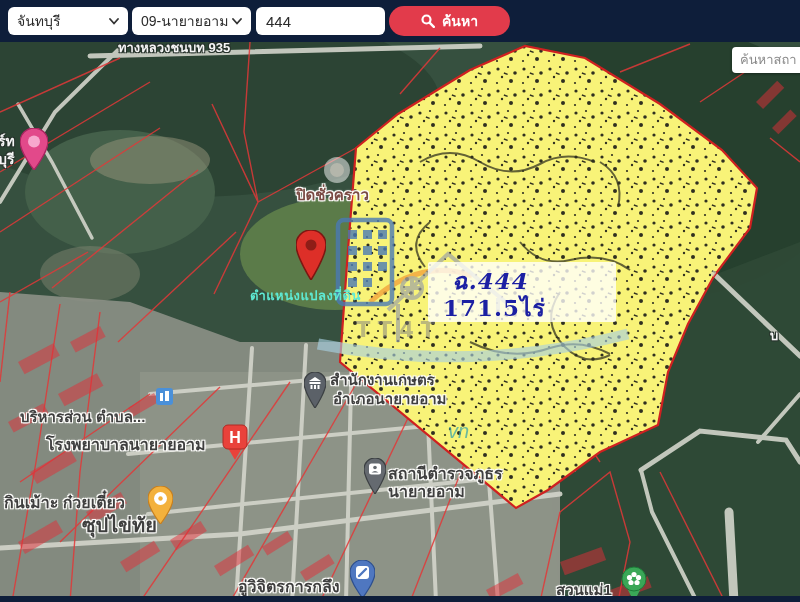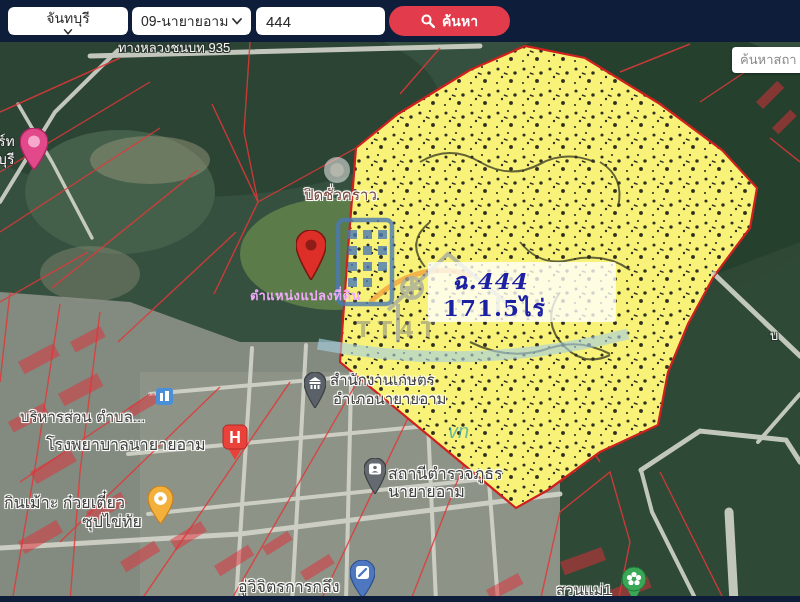--- a/index.html
+++ b/index.html
@@ -4,35 +4,35 @@
 <style>
   * { margin:0; padding:0; box-sizing:border-box; }
   html,body { width:800px; height:602px; overflow:hidden; font-family:"Liberation Sans",sans-serif; background:#0e1e3a; }
   #app { position:relative; width:800px; height:602px; }
 
   
   #topbar { position:absolute; top:0; left:0; width:800px; height:42px; background:#0e1e3a; z-index:50; }
   .sel { position:absolute; top:7px; height:28px; background:#fff; border-radius:6px;
          display:flex; align-items:center; justify-content:space-between; padding:0 9px;
          font-size:14px; color:#2b2b2b; cursor:pointer; }
-  #sel-province { left:8px;  width:120px;flex-direction:column; }
+  #sel-province { left:8px;  width:120px; }
   #sel-district { left:132px; width:119px; }
   #parcel-input { position:absolute; top:7px; left:256px; width:129px; height:28px; background:#fff;
                   border:none; border-radius:6px; padding:0 10px; font-size:15px; color:#2b2b2b;
                   font-family:"Liberation Sans",sans-serif; }
   #search-btn { position:absolute; top:6px; left:389px; width:121px; height:30px; background:#e23b4b;
                 border:none; border-radius:16px; color:#fff; font-weight:bold; font-size:14px;
                 display:flex; align-items:center; justify-content:center; gap:7px; cursor:pointer;
                 font-family:"Liberation Sans",sans-serif; }
 
   
   #map { position:absolute; top:42px; left:0; width:800px; height:560px; overflow:hidden; background:#36503f; }
   #terrain { position:absolute; top:0; left:0; }
 
-  .maplabel { position:absolute; font-weight:normal; color:#3f3f3f; white-space:nowrap;
+  .maplabel { position:absolute; font-weight:bold; color:#3f3f3f; white-space:nowrap;
               text-shadow:-1px -1px 0 #fdfdfb,1px -1px 0 #fdfdfb,-1px 1px 0 #fdfdfb,1px 1px 0 #fdfdfb,0 0 3px #fdfdfb;
               font-size:15px;text-align:center; }
   .maplabel.white { color:#f5f5f5;
               text-shadow:-1px -1px 0 #27322b,1px -1px 0 #27322b,-1px 1px 0 #27322b,1px 1px 0 #27322b; }
   .pin { position:absolute; line-height:0; cursor:pointer; }
 
   
   #place-search { position:absolute; top:5px; left:732px; width:72px; height:26px; background:#fff;
                   border-radius:4px 0 0 4px; font-size:13px; color:#8b8b8b; line-height:26px;
                   padding-left:8px; box-shadow:0 1px 3px rgba(0,0,0,.4); white-space:nowrap; overflow:hidden; }
@@ -43,21 +43,21 @@
   .deed-text { position:absolute; font-family:"DejaVu Serif",serif; font-weight:bold;
                color:#1c20a3; font-size:23px; letter-spacing:1px; white-space:nowrap; }
 
   
   .wm { position:absolute; pointer-events:none; }
   #wm-brand { font-family:"DejaVu Sans",sans-serif; font-weight:bold; font-size:21px;
               color:rgba(125,125,125,.5); letter-spacing:7px; }
   #wm-domain { font-size:20px; color:rgba(62,165,168,.75); font-style:italic; }
 
   #pin-caption { position:absolute; left:250px; top:243px; font-weight:bold; font-size:13px;
-                 color:#f0abfc; white-space:nowrap; letter-spacing:.5px; }
+                 color:#5eead4; white-space:nowrap; letter-spacing:.5px; }
 
   #bottombar { position:absolute; bottom:0; left:0; width:800px; height:6px; background:#0e1e3a; z-index:40; }
 </style>
 </head>
 <body>
 
 <div id="app">
 
   <div id="topbar">
     <div class="sel" id="sel-province">
@@ -231,21 +231,21 @@
     <div class="pin" style="left:296px; top:188px;">
       <svg width="30" height="50" viewBox="0 0 30 50">
         <path d="M15 0 C6.7 0 0 6.7 0 15 C0 26 15 50 15 50 C15 50 30 26 30 15 C30 6.7 23.3 0 15 0 Z" fill="#dd2f28" stroke="#7c1712" stroke-width="1.5"></path>
         <circle cx="15" cy="15" r="5.5" fill="#8f1d17"></circle>
       </svg>
     </div>
     <div id="pin-caption">ตำแหน่งแปลงที่ดิน</div>
 
     <div class="maplabel white" style="left:118px; top:-5px; font-size:13px;">ทางหลวงชนบท 935</div>
 
-    <div class="maplabel" style="left:264px; top:141px; font-size:15px; color:#7a4a43;padding-left:40px;">ปิดชั่วคราว</div>
+    <div class="maplabel" style="left:256px; top:141px; font-size:15px; color:#7a4a43;padding-left:40px;">ปิดชั่วคราว</div>
     <div class="pin" style="left:323px; top:114px;">
       <svg width="28" height="28" viewBox="0 0 28 28">
           <circle cx="14" cy="14" r="13" fill="#fff" opacity=".5"></circle>
           <circle cx="14" cy="14" r="7" fill="#c9c4b8" opacity=".6"></circle>
         </svg>
     </div>
 
     <div class="pin" style="left:20px; top:86px;">
       <svg width="28" height="42" viewBox="0 0 28 42">
         <path d="M14 0 C6.3 0 0 6.3 0 14 C0 24 14 42 14 42 C14 42 28 24 28 14 C28 6.3 21.7 0 14 0 Z" fill="#e2498a" stroke="#a82560" stroke-width="1.4"></path>
@@ -291,21 +291,21 @@
     <div class="pin" style="left:364px; top:416px;">
       <svg width="22" height="36" viewBox="0 0 22 36">
         <path d="M11 0 C4.9 0 0 4.9 0 11 C0 19.5 11 36 11 36 C11 36 22 19.5 22 11 C22 4.9 17.1 0 11 0 Z" fill="#656a70" stroke="#3c4043" stroke-width="1.2"></path>
         <rect x="5" y="5.5" width="12" height="11" rx="2.5" fill="#fff"></rect>
         <circle cx="11" cy="9.5" r="1.8" fill="#656a70"></circle>
           <path d="M7.5 14.5 Q11 11.5 14.5 14.5 Z" fill="#656a70"></path>
       </svg>
     </div>
 
     <div class="maplabel" style="left:4px; top:448px; font-size:16px;">กินเม้าะ ก๋วยเตี๋ยว</div>
-    <div class="maplabel" style="left:82px; top:467px; font-size:16px;">ซุปไข่ทัย</div>
+    <div class="maplabel" style="left:82px; top:467px; font-size:20px;">ซุปไข่ทัย</div>
     <div class="pin" style="left:148px; top:444px;">
       <svg width="25" height="38" viewBox="0 0 25 38">
         <path d="M12.5 0 C5.6 0 0 5.6 0 12.5 C0 22 12.5 38 12.5 38 C12.5 38 25 22 25 12.5 C25 5.6 19.4 0 12.5 0 Z" fill="#f3b13c" stroke="#c77f1e" stroke-width="1.2"></path>
         <circle cx="12.5" cy="12.5" r="6.5" fill="#fff"></circle>
           <circle cx="12.5" cy="12.5" r="2.2" fill="#f3b13c"></circle>
       </svg>
     </div>
 
     <div class="maplabel" style="left:238px; top:532px; font-size:16px;">อู่วิจิตรการกลึง</div>
     <div class="pin" style="left:350px; top:518px;">

